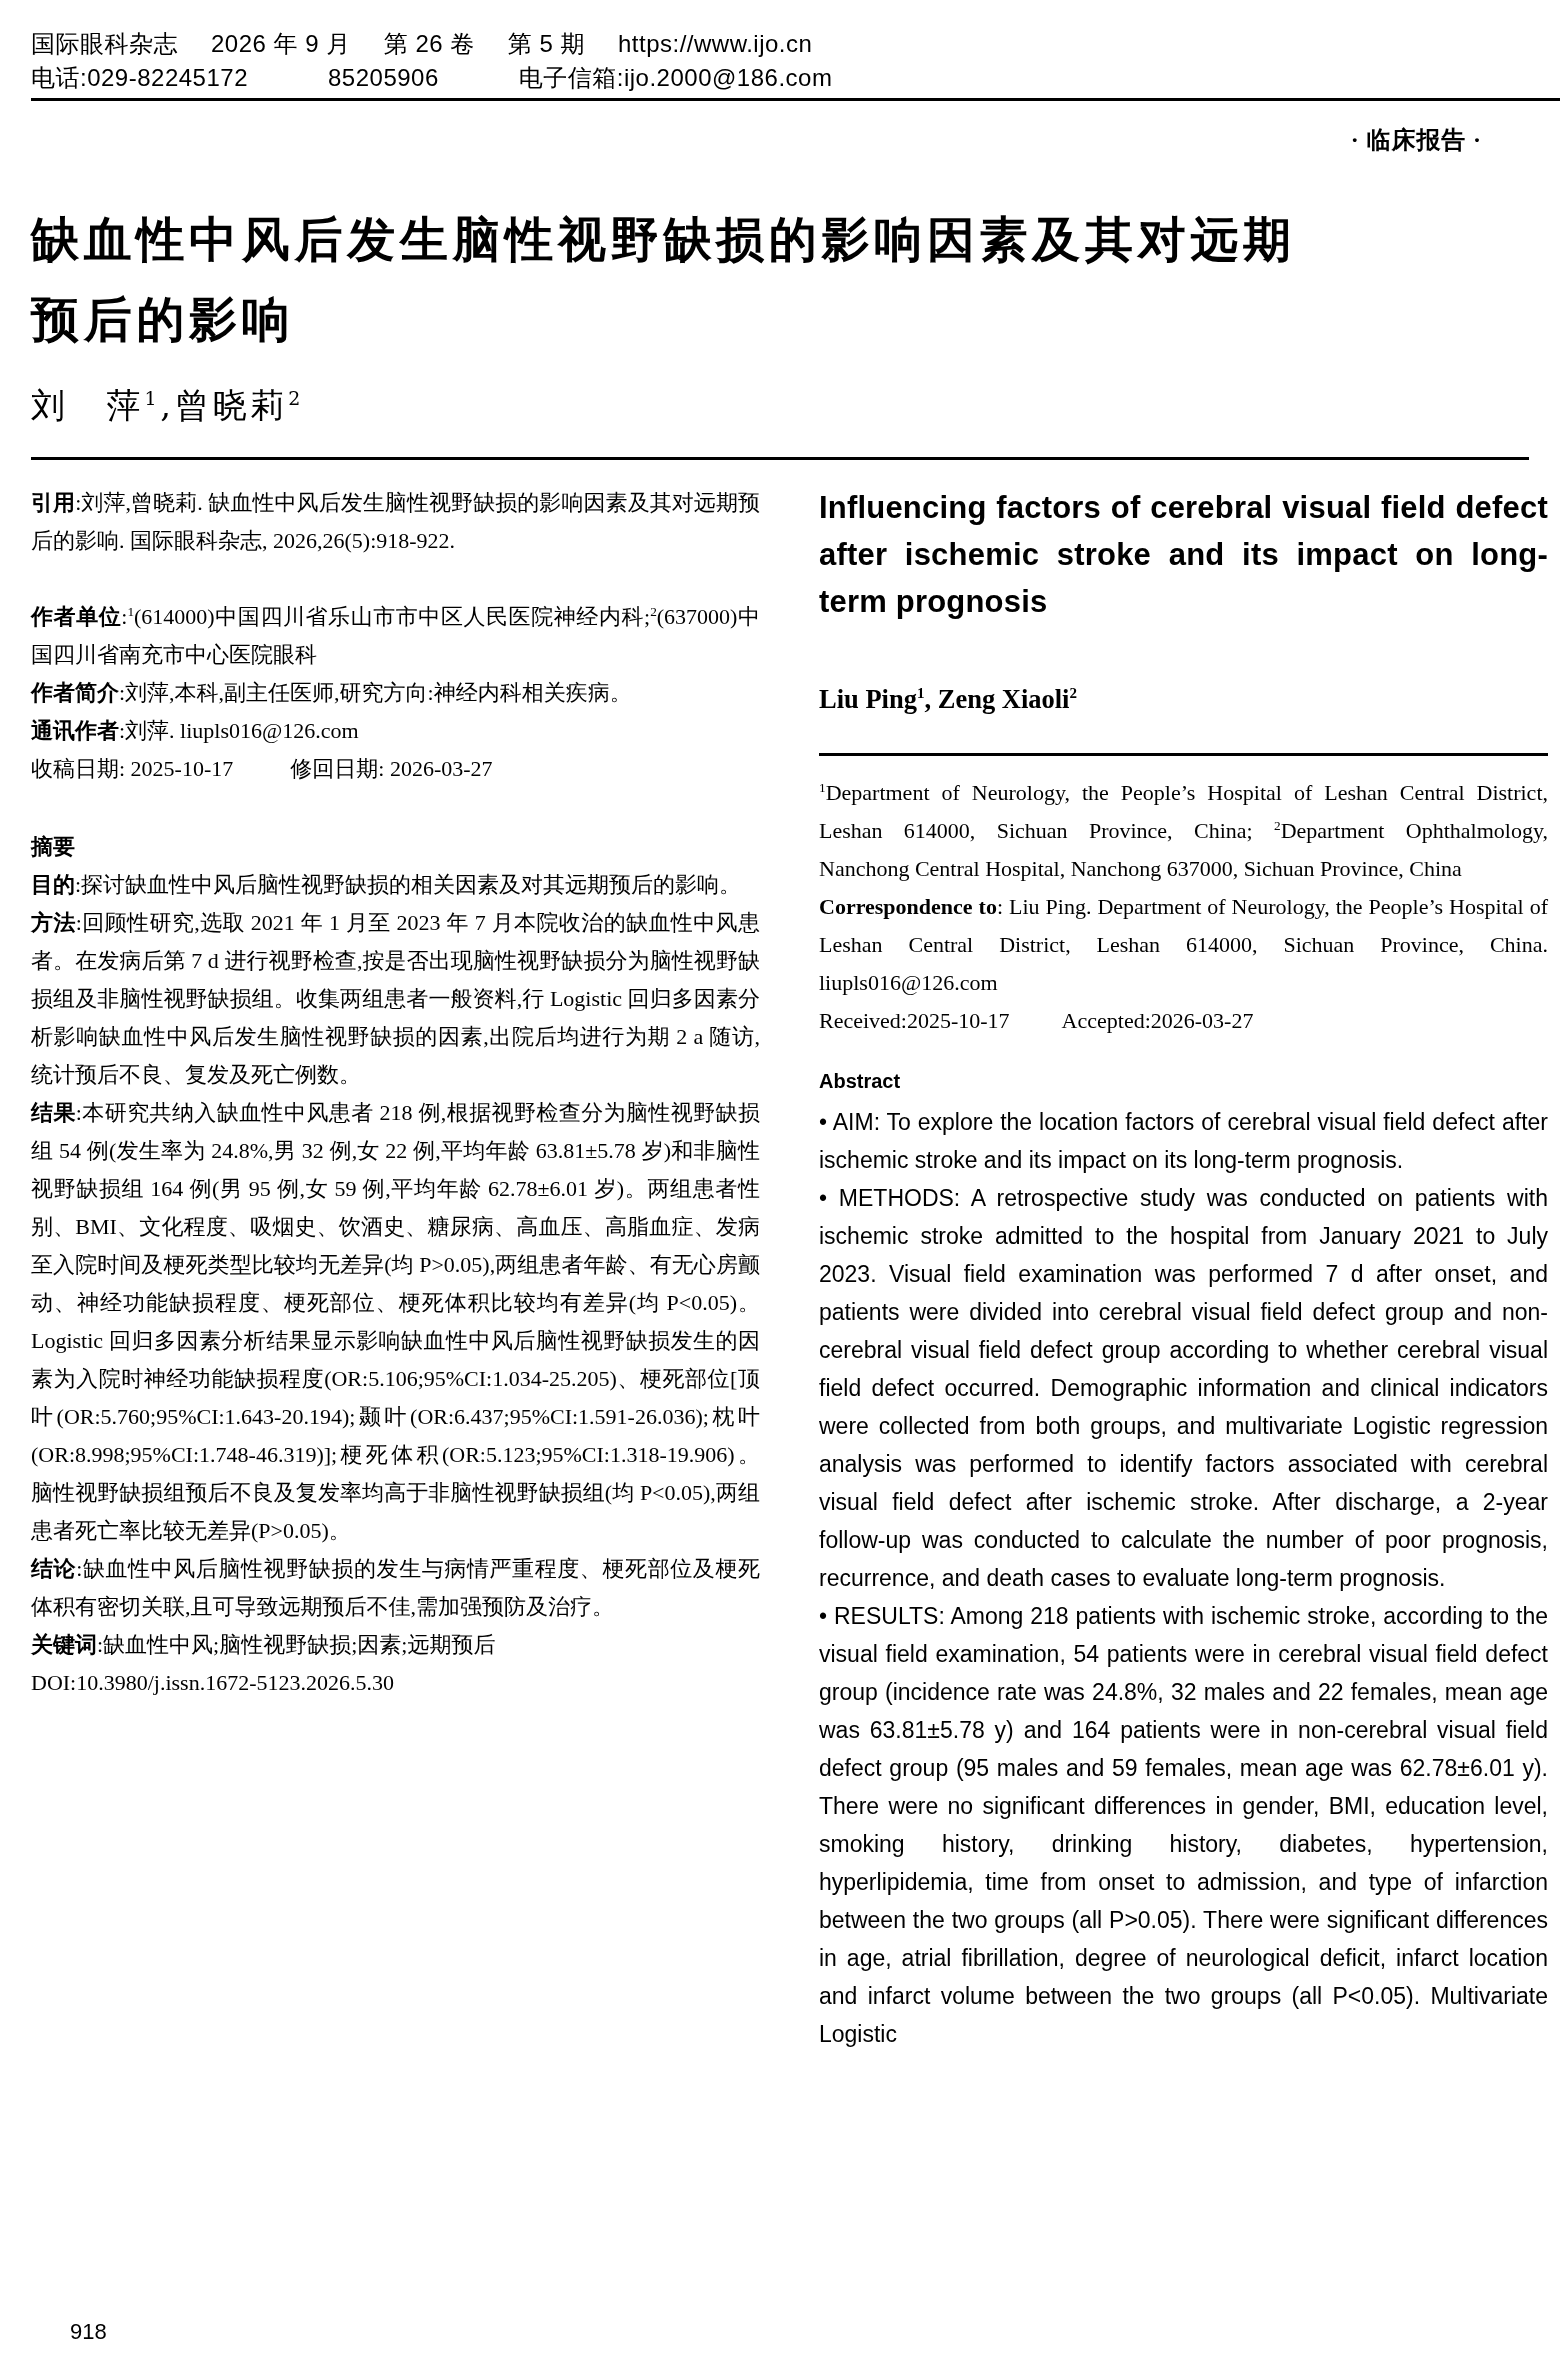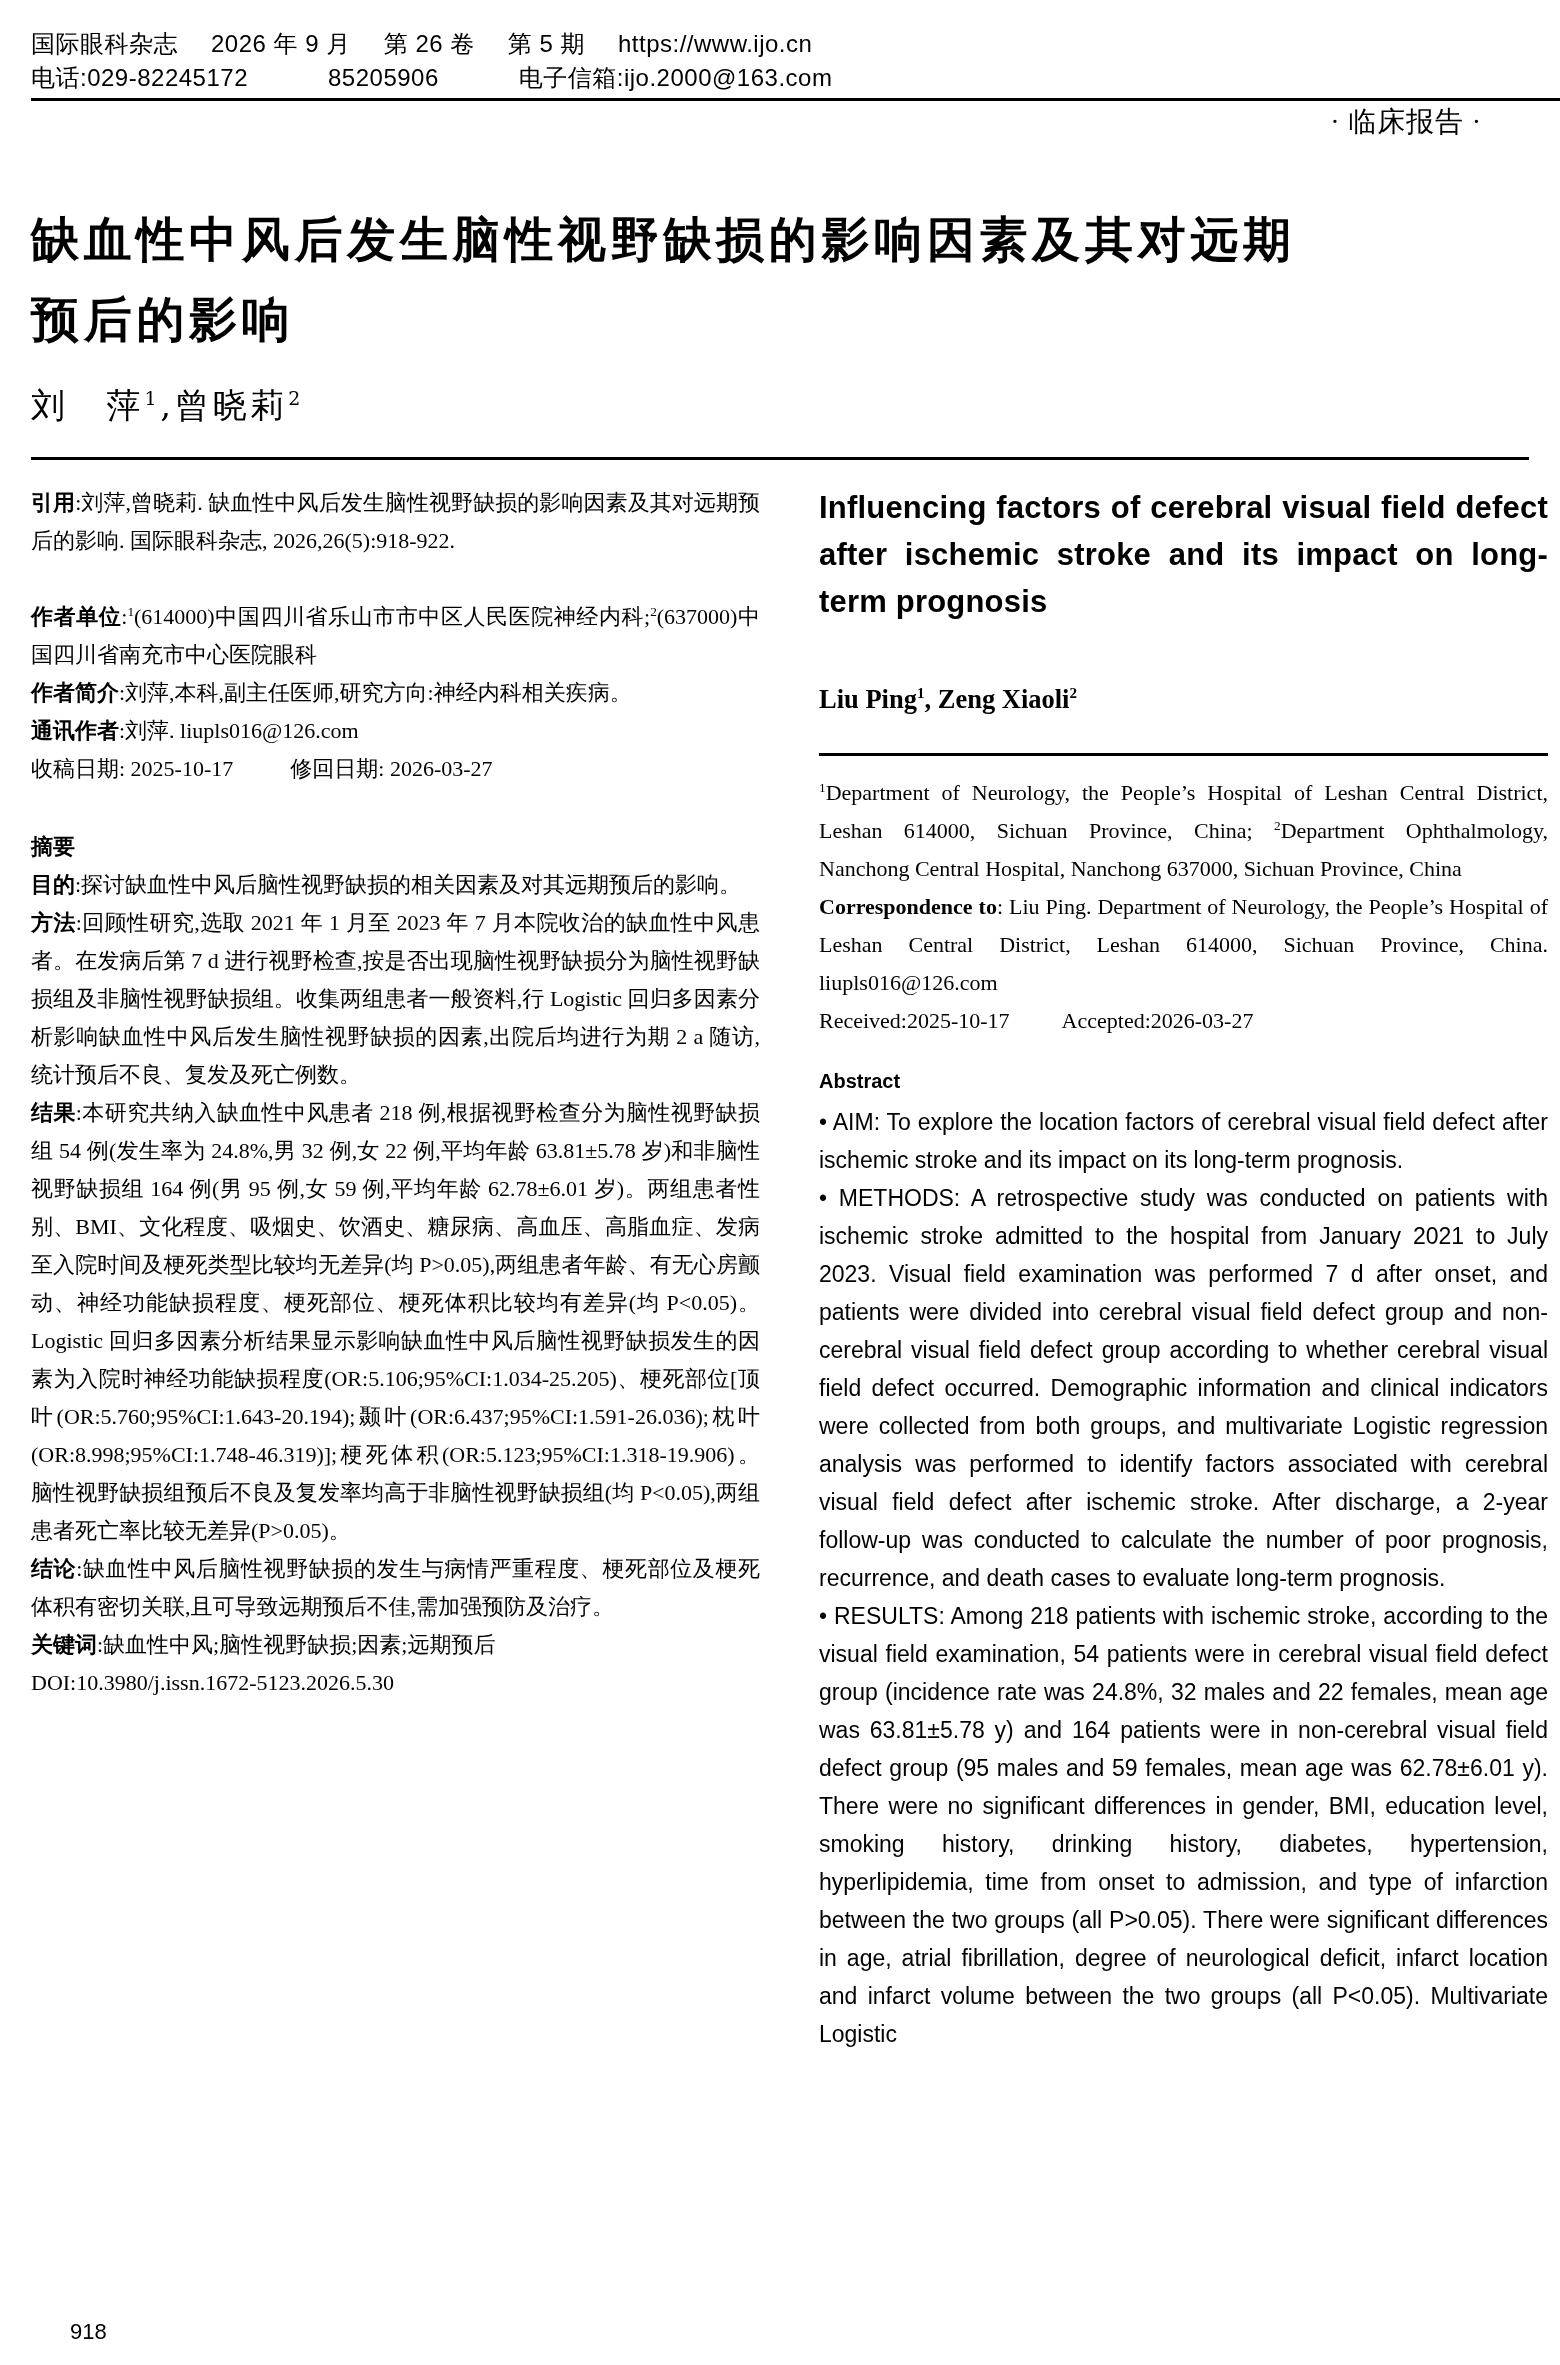--- a/index.html
+++ b/index.html
@@ -33,23 +33,23 @@
     top: 98px;
     width: 1529px;
     height: 2.8px;
     background: #000;
   }
 
   
   .column-tag {
     position: absolute;
     right: 78px;
-    top: 103px;
-    font-size: 28px;
-    font-weight: normal;
+    top: 124px;
+    font-size: 24px;
+    font-weight: bold;
     letter-spacing: 0.9px;
     font-family: "Liberation Serif", "DejaVu Serif", serif;
   }
 
   
   .cn-title {
     position: absolute;
     left: 31px;
     top: 199px;
     width: 1505px;
@@ -174,21 +174,21 @@
   <div class="row row1">
     <span>国际眼科杂志</span>
     <span>2026 年 9 月</span>
     <span>第 26 卷</span>
     <span>第 5 期</span>
     <span>https://www.ijo.cn</span>
   </div>
   <div class="row row2">
     <span>电话:029-82245172</span>
     <span>85205906</span>
-    <span>电子信箱:ijo.2000@163.com</span>
+    <span>电子信箱:ijo.2000@186.com</span>
   </div>
 </div>
 <div class="header-rule"></div>
 
 <div class="column-tag">· 临床报告 ·</div>
 
 <div class="cn-title">
   <div>缺血性中风后发生脑性视野缺损的影响因素及其对远期</div>
   <div>预后的影响</div>
 </div>

